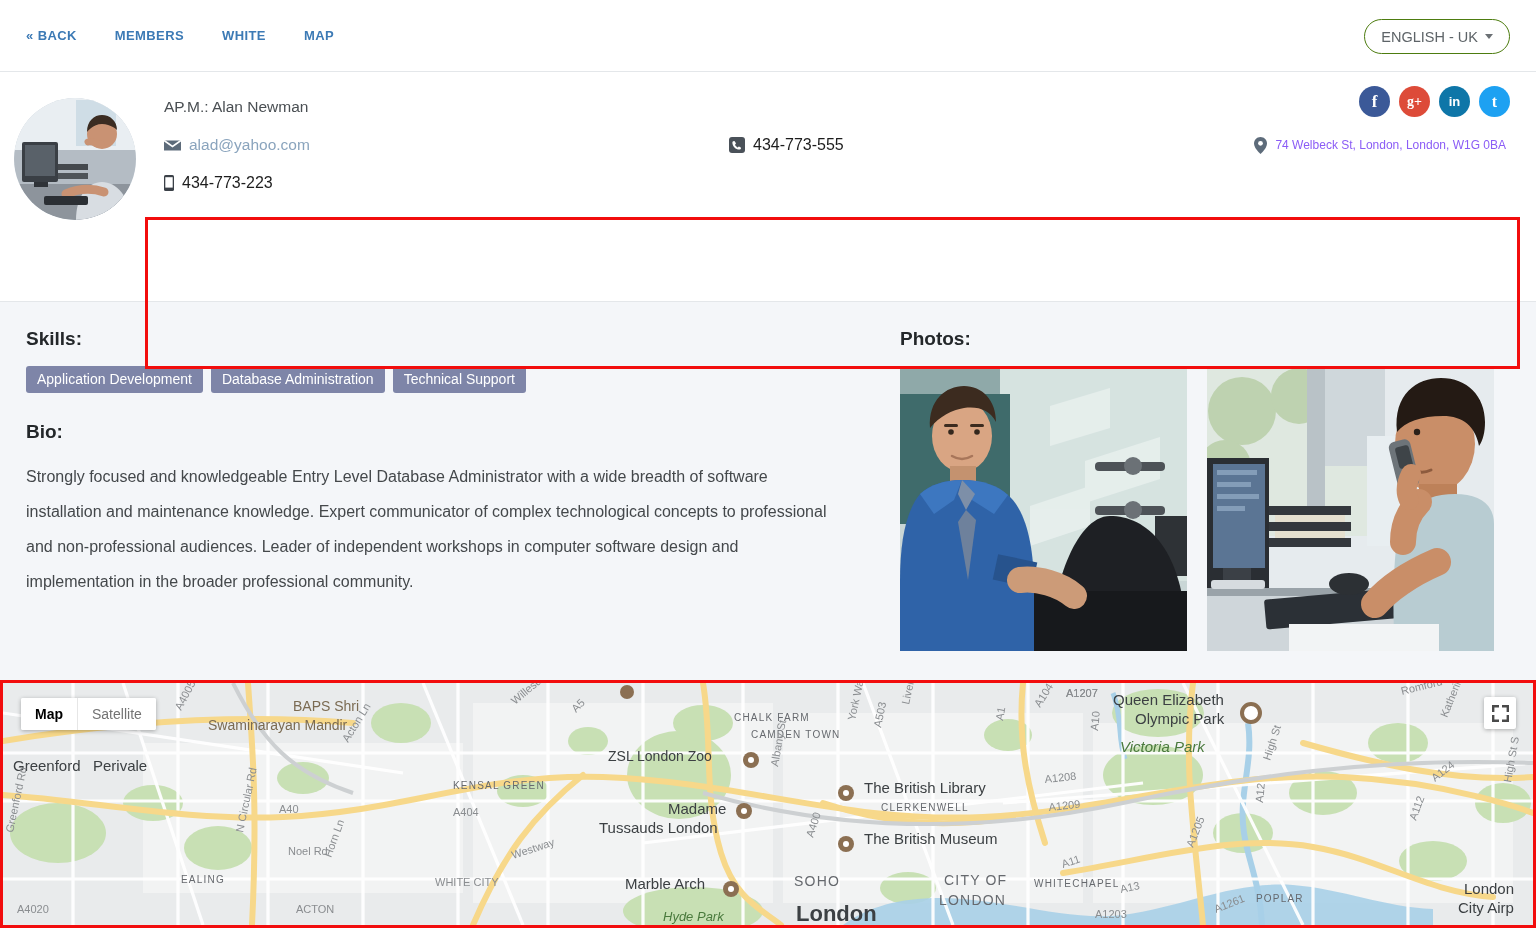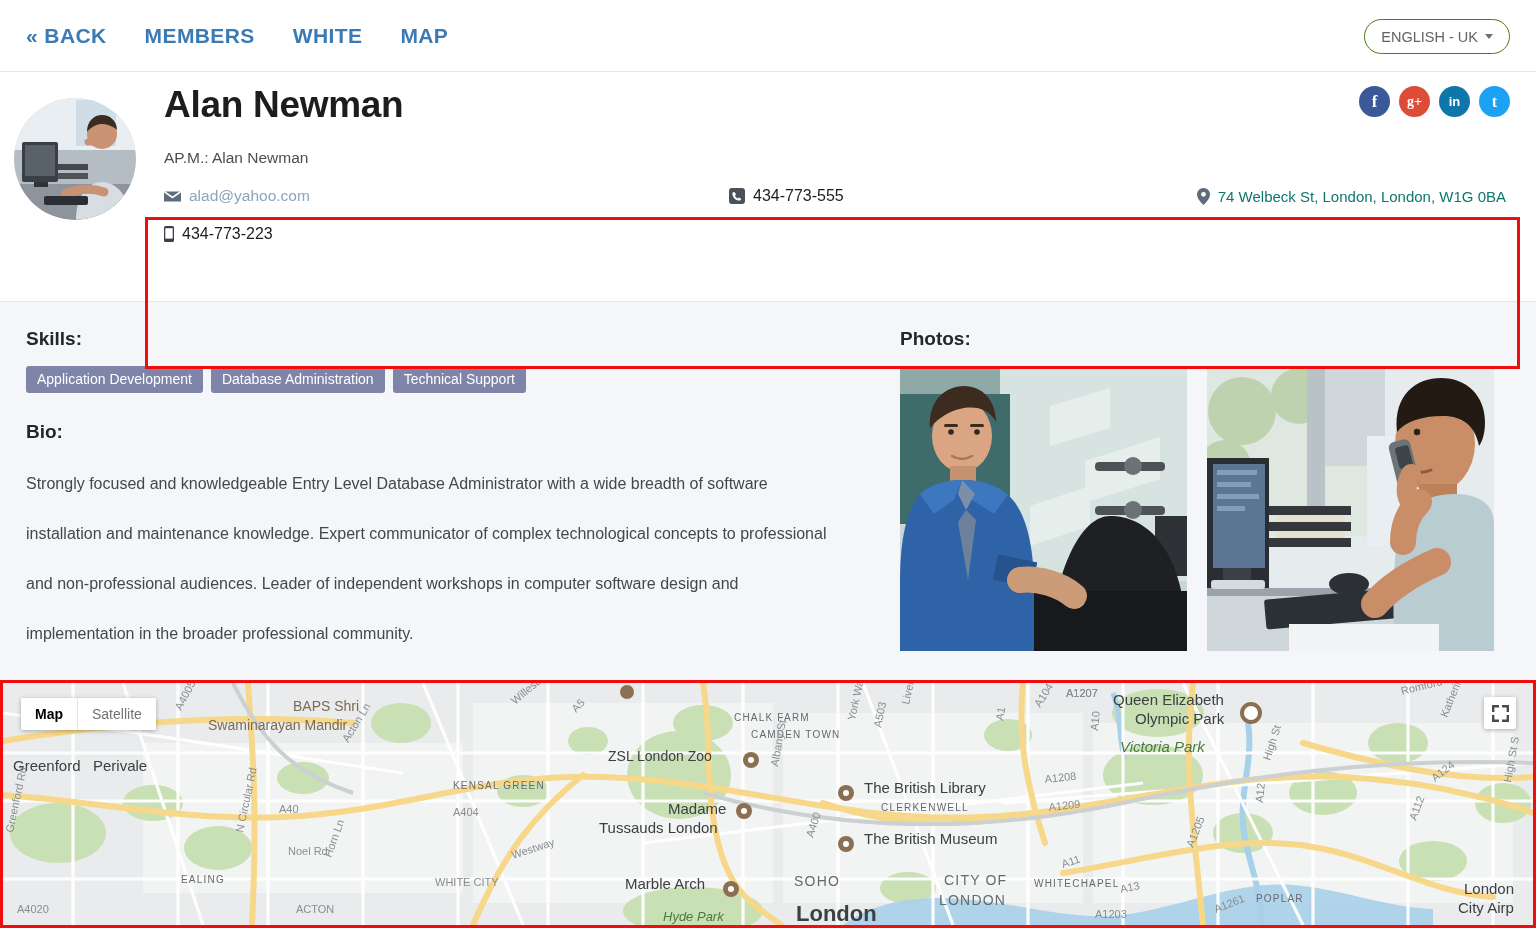--- a/index.html
+++ b/index.html
@@ -16,21 +16,21 @@
     background: #ffffff;
     border-bottom: 1px solid #e4e7ea;
     display: flex;
     align-items: center;
     padding: 0 26px;
     position: relative;
   }
   .nav-links { display: flex; align-items: center; gap: 38px; }
   .nav-link {
     color: #3c7ab5;
-    font-size: 21px;
+    font-size: 13px;
     font-weight: bold;
     letter-spacing: .4px;
     text-decoration: none;
     cursor: pointer;
     white-space: nowrap;
   }
   .lang-btn {
     position: absolute;
     right: 26px; top: 19px;
     height: 35px;
@@ -91,21 +91,21 @@
     z-index: 5;
   }
 
   .contact-rows { margin-left: 14px; padding-top: 2px; }
   .crow { display: flex; align-items: center; height: 38px; position: relative; }
   .c-label { font-size: 15.5px; color: #4a4f53; }
   .c-email {
     font-size: 15.5px; color: #8aa4bd; text-decoration: none; cursor: pointer;
   }
   .c-strong { font-size: 16px; color: #1d1d1d; font-weight: normal; }
-  .c-addr { font-size: 15px; color: #0f766e; }
+  .c-addr { font-size: 12px; color: #8b5cf6; }
   .ico { display: inline-flex; align-items: center; margin-right: 8px; }
   .col-mid { position: absolute; left: 565px; display: flex; align-items: center; }
   .col-right { position: absolute; right: 10px; display: flex; align-items: center; }
 
   .socials {
     position: absolute; right: 26px; top: 14px;
     display: flex; gap: 9px; z-index: 6;
   }
   .soc {
     width: 31px; height: 31px; border-radius: 50%;
@@ -135,21 +135,21 @@
     color: #ffffff;
     font-size: 14px;
     padding: 5px 11px 6px 11px;
     border-radius: 3px;
     white-space: nowrap;
     cursor: pointer;
   }
   .bio-text {
     font-size: 16px;
     color: #44484b;
-    line-height: 50px;
+    line-height: 35px;
     max-width: 820px;
   }
   .photos { display: flex; gap: 20px; }
   .photo {
     width: 287px; height: 285px;
     overflow: hidden;
     background: #b9c2c8;
     flex: none;
     cursor: pointer;
   }
@@ -239,21 +239,20 @@
 
           <path d="M52 96c14-6 26-6 38-2" stroke="#c99273" stroke-width="9" fill="none" stroke-linecap="round"></path>
 
           <rect x="30" y="98" width="44" height="9" rx="2" fill="#2b2f34"></rect>
         </g>
       </svg>
     </div>
   </div>
 
   <div class="info-col">
-    <h1 class="person-name">Alan Newman</h1>
 
     <div class="contact-rows">
 
       <div class="crow">
         <span class="c-label">AP.M.: Alan Newman</span>
       </div>
 
       <div class="crow">
         <span class="ico">
           <svg width="17" height="13" viewBox="0 0 17 13" aria-hidden="true">

